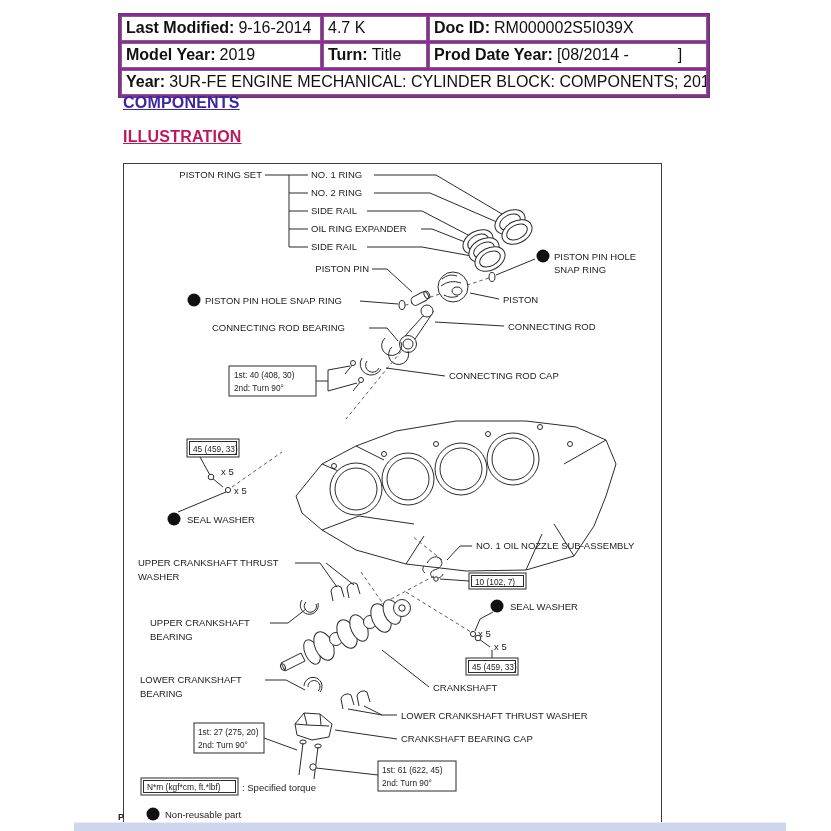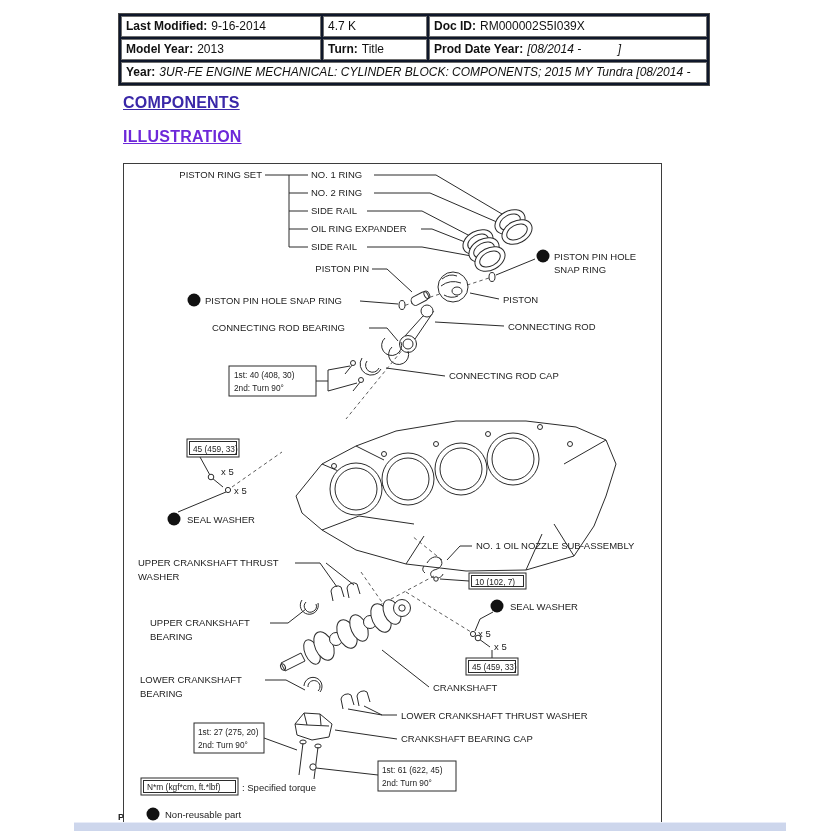--- a/index.html
+++ b/index.html
@@ -1,26 +1,26 @@
 <!DOCTYPE html>
 <html><head>
 <meta charset="utf-8">
 <style>
   html,body{margin:0;padding:0;background:#fff;}
   .page{position:relative;width:831px;height:831px;background:#ffffff;overflow:hidden;
         font-family:"Liberation Sans",sans-serif;color:#111;}
   
   table.meta{position:absolute;left:118px;top:13px;width:590px;
-             border-collapse:separate;border-spacing:2px;background:#0f172a;
-             border:1px solid #4a4a4a;font-size:12px;table-layout:fixed;}
+             border-collapse:separate;border-spacing:2px;background:#a21caf;
+             border:1px solid #4a4a4a;font-size:16px;table-layout:fixed;}
   table.meta td{border:1px solid #6e6e6e;padding:2px 4px 3px 4px;white-space:nowrap;
                 overflow:hidden;background:#fff;vertical-align:middle;}
   table.meta b{font-weight:bold;}
   table.meta .val{margin-left:4px;}
-  .pre{white-space:pre;font-style:italic;}
+  .pre{white-space:pre;}
   
   .doclink{position:absolute;left:123px;font-size:16px;font-weight:bold;
            text-decoration:underline;cursor:pointer;letter-spacing:.2px;}
   
   svg.illu{position:absolute;left:123px;top:163px;background:#fff;border:1px solid #3d3d3d;}
   svg.illu text{font-family:"Liberation Sans",sans-serif;font-size:9.5px;fill:#1c1c1c;}
   svg.illu .tq{font-size:8.3px;}
   svg.illu .lg{font-size:8.4px;}
   .ln{stroke:#2b2b2b;stroke-width:1;fill:none;}
   .lnw{stroke:#2b2b2b;stroke-width:1;fill:#ffffff;}
@@ -43,32 +43,32 @@
         <col style="width:104px">
         <col style="width:278px">
       </colgroup>
     <tbody>
         <tr>
       <td><b>Last Modified:</b><span class="val">9-16-2014</span></td>
       <td><span>4.7 K</span></td>
       <td><b>Doc ID:</b><span class="val">RM000002S5I039X</span></td>
     </tr>
     <tr>
-      <td><b>Model Year:</b><span class="val">2013</span></td>
+      <td><b>Model Year:</b><span class="val">2019</span></td>
       <td><b>Turn:</b><span class="val">Title</span></td>
       <td><b>Prod Date Year:</b><span class="val pre">[08/2014 -           ]</span></td>
     </tr>
     <tr>
       <td colspan="3"><b>Year:</b><span class="val pre">3UR-FE ENGINE MECHANICAL: CYLINDER BLOCK: COMPONENTS; 2015 MY Tundra [08/2014 -        ]</span></td>
     </tr>
   </tbody>
     </table>
 
   <a class="doclink" style="top:94px;color:#3a28a8" href="#">COMPONENTS</a>
-  <a class="doclink" style="top:128px;color:#6d28d9" href="#">ILLUSTRATION</a>
+  <a class="doclink" style="top:128px;color:#be185d" href="#">ILLUSTRATION</a>
 
   <svg class="illu" width="537" height="658" viewBox="0 0 537 658">
 
     <text x="138" y="14" text-anchor="end">PISTON RING SET</text>
     <path class="ln" d="M141,11 H165 M165,11 V83 M165,11 H184 M165,29 H184 M165,47 H184 M165,65 H184 M165,83 H184"></path>
     <text x="187" y="14">NO. 1 RING</text>
     <text x="187" y="32">NO. 2 RING</text>
     <text x="187" y="50">SIDE RAIL</text>
     <text x="187" y="68">OIL RING EXPANDER</text>
     <text x="187" y="86">SIDE RAIL</text>

